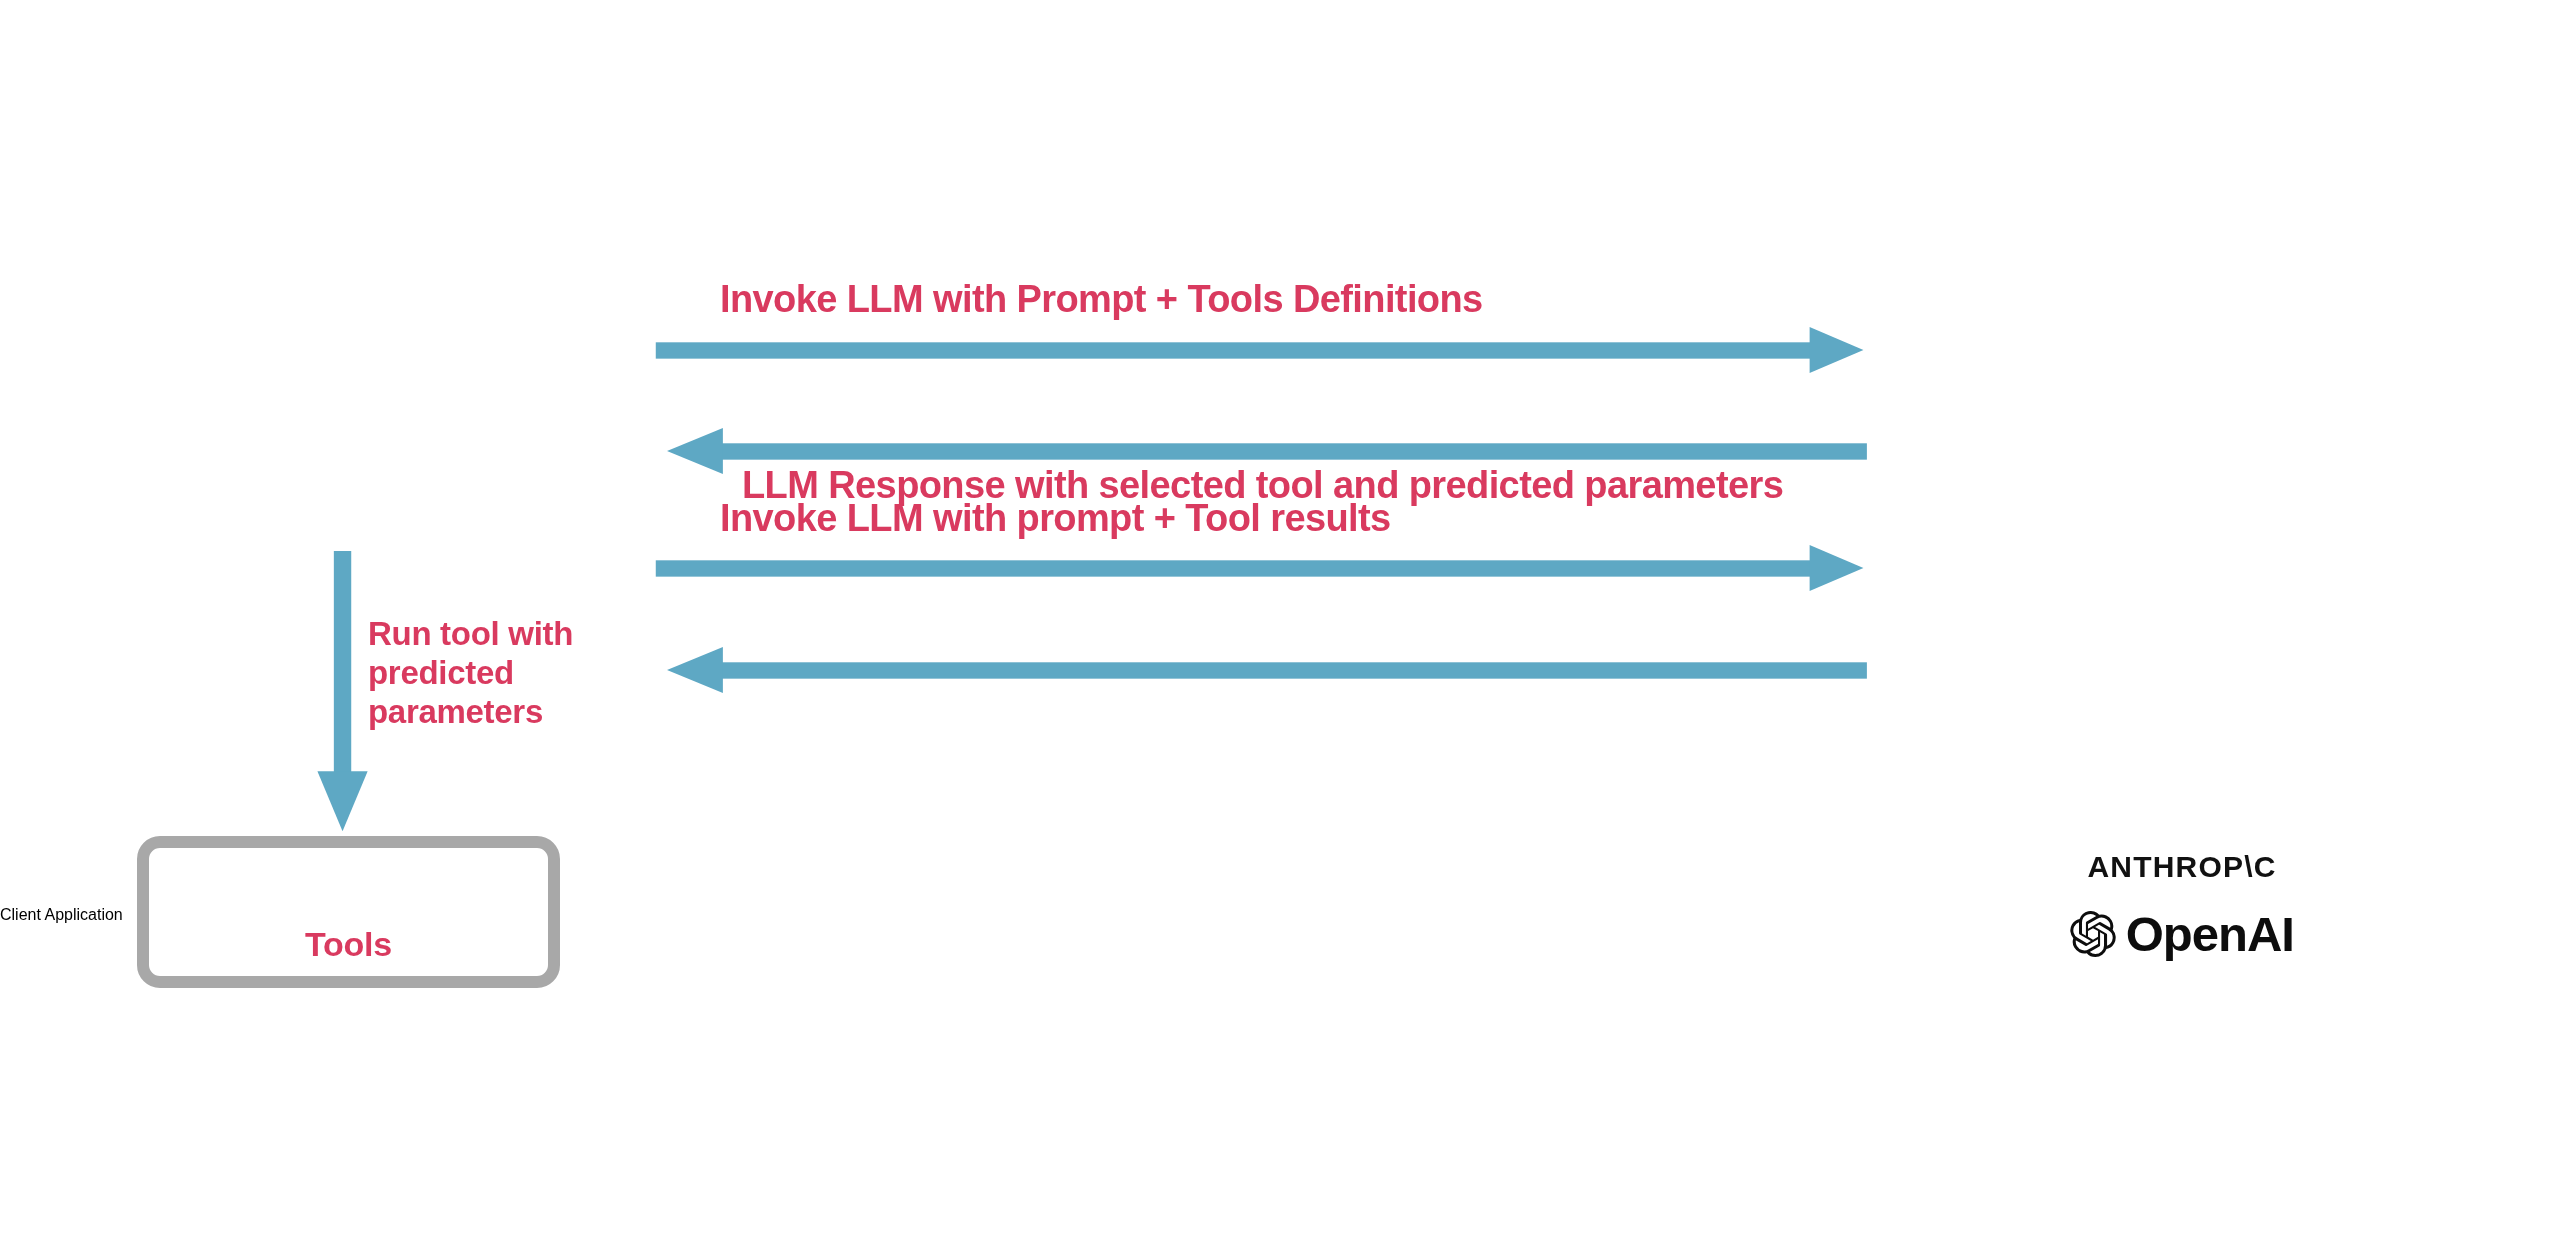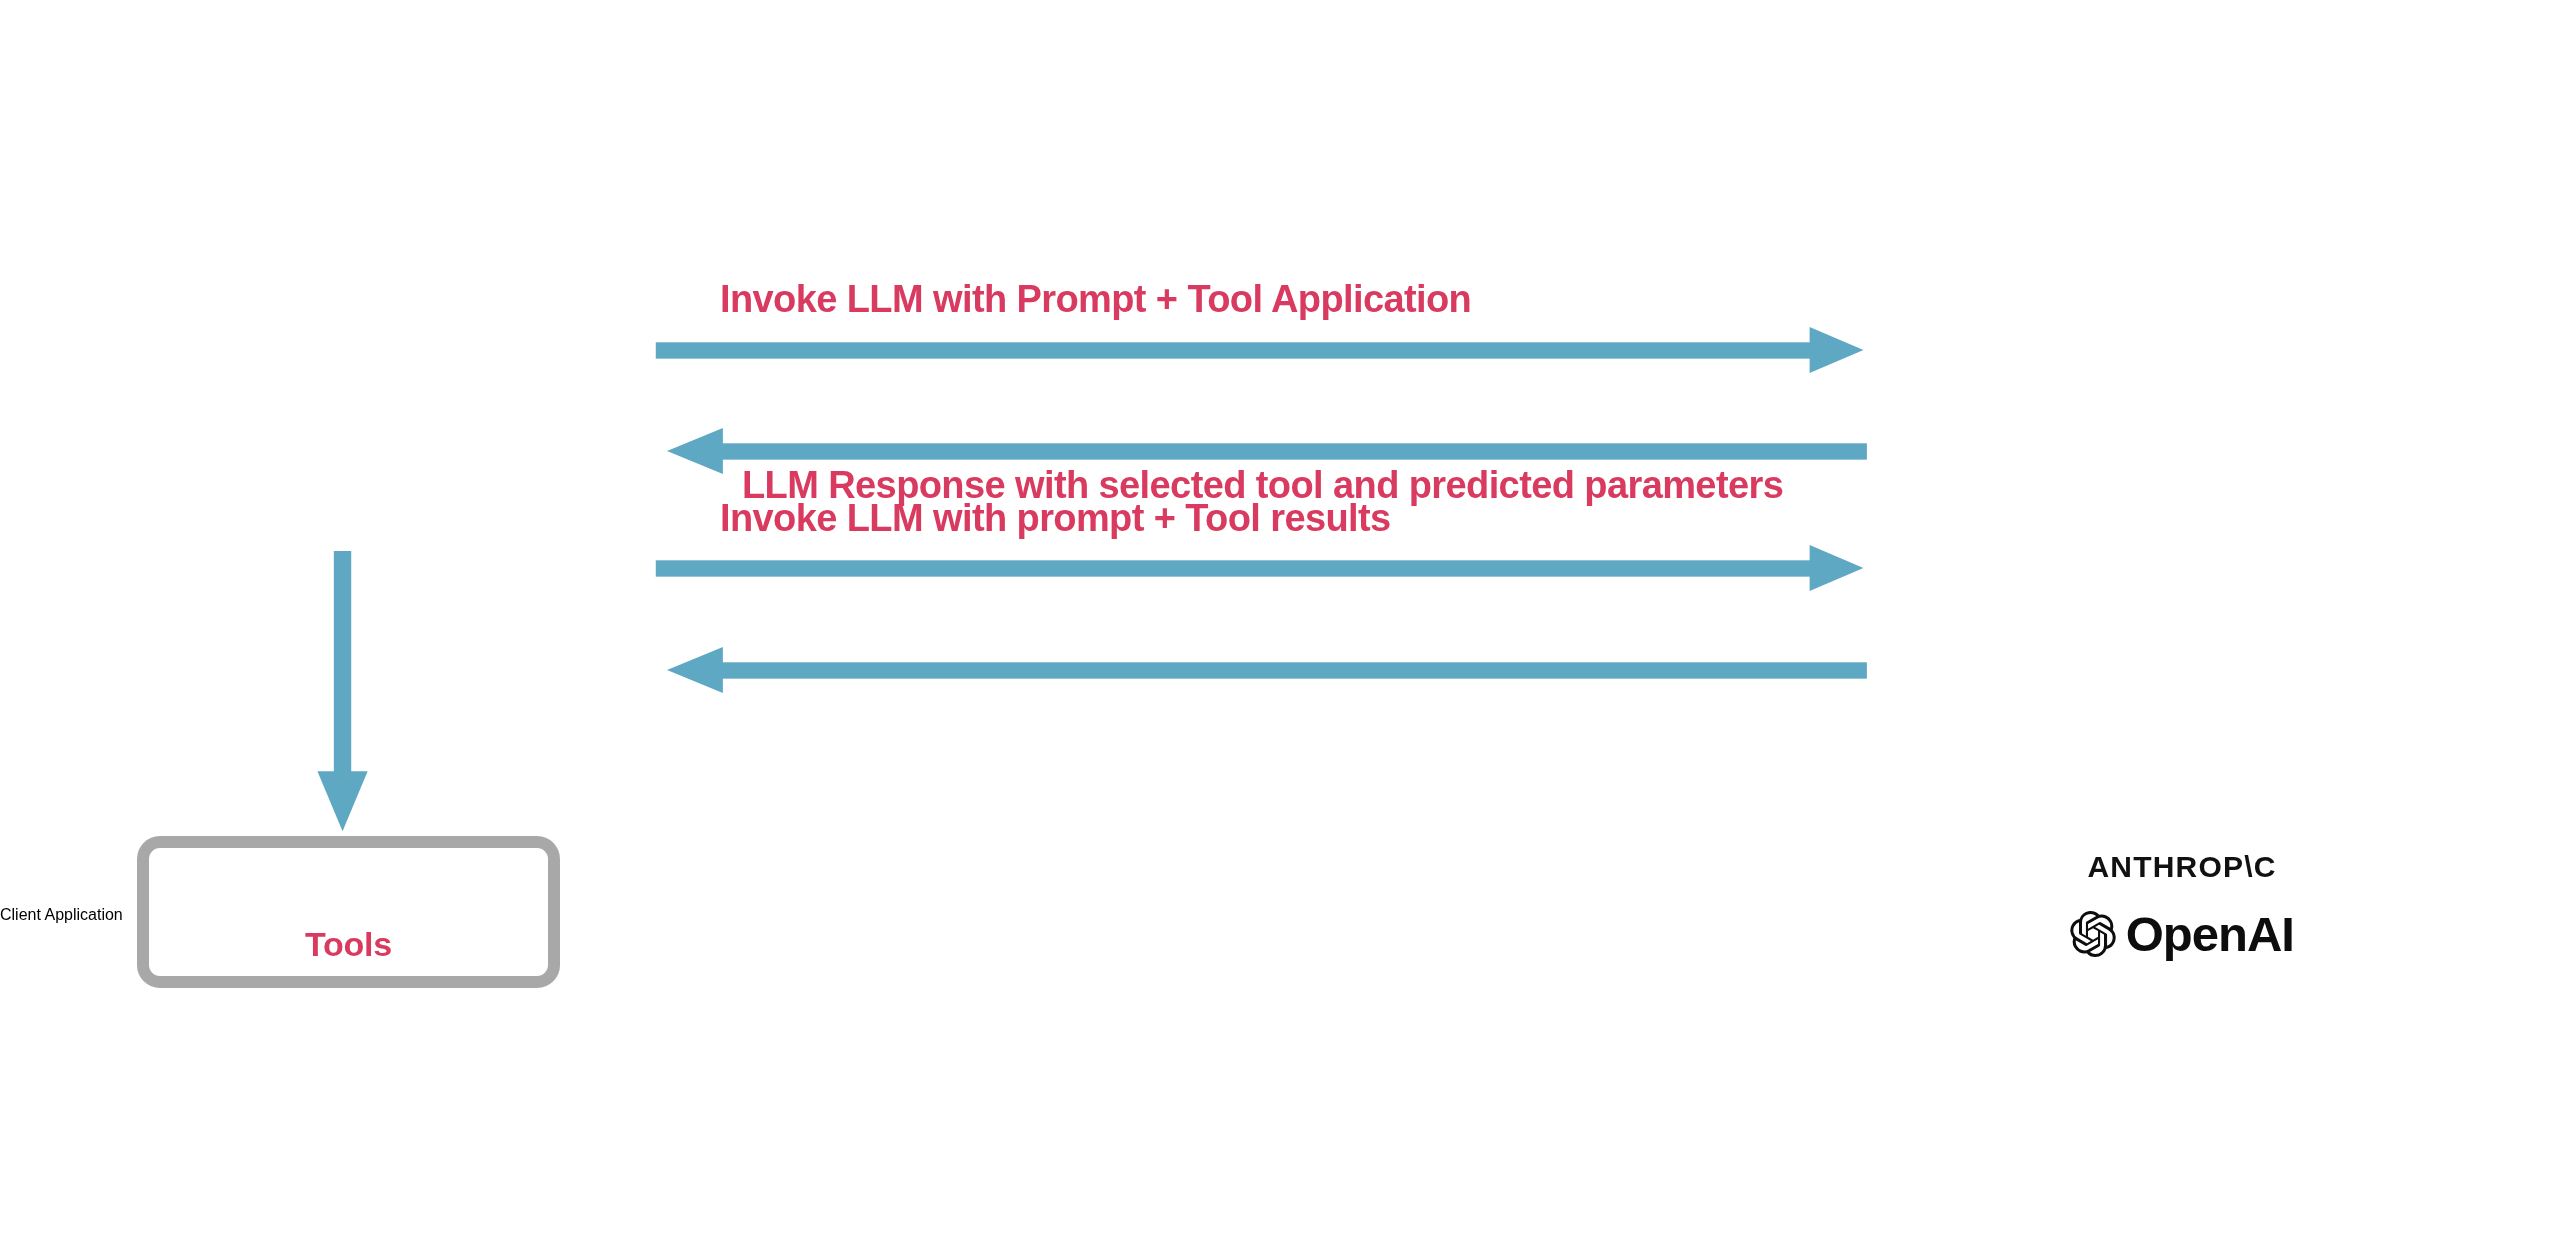--- a/index.html
+++ b/index.html
@@ -48,38 +48,41 @@
 
   <div id="client-box"></div>
   <div id="client-title">Client
 Application</div>
 
   <svg class="arrow-svg" style="left:300px;top:551px;" width="87" height="285" viewBox="0 0 90 295">
     <rect x="35" y="0" width="18" height="232" fill="#5EA8C4"></rect>
     <polygon points="18,228 70,228 44,290" fill="#5EA8C4"></polygon>
   </svg>
 
+  <div class="vert-label" style="left:368px;top:615px;width:271px;">Run tool with
+predicted
+parameters</div>
 
   <div id="tools-box"></div>
   <div id="tools-label">Tools</div>
 
   <div id="provider-box"></div>
 
   <div id="anthropic-wordmark">ANTHROP\C</div>
 
   <div id="openai-wrap">
     <span style="line-height:0;">
       <svg width="46" height="46" viewBox="0 0 24 24" aria-hidden="true">
         <path fill="#0d0d0d" d="M22.282 9.821a5.985 5.985 0 0 0-.516-4.91 6.046 6.046 0 0 0-6.51-2.9A6.065 6.065 0 0 0 4.981 4.18a5.985 5.985 0 0 0-3.998 2.9 6.046 6.046 0 0 0 .743 7.097 5.98 5.98 0 0 0 .51 4.911 6.051 6.051 0 0 0 6.515 2.9A5.985 5.985 0 0 0 13.26 24a6.056 6.056 0 0 0 5.772-4.206 5.99 5.99 0 0 0 3.997-2.9 6.056 6.056 0 0 0-.747-7.073zM13.26 22.43a4.476 4.476 0 0 1-2.876-1.04l.141-.081 4.779-2.758a.795.795 0 0 0 .392-.681v-6.737l2.02 1.168a.071.071 0 0 1 .038.052v5.583a4.504 4.504 0 0 1-4.494 4.494zM3.6 18.304a4.47 4.47 0 0 1-.535-3.014l.142.085 4.783 2.759a.771.771 0 0 0 .78 0l5.843-3.369v2.332a.08.08 0 0 1-.033.062L9.74 19.95a4.5 4.5 0 0 1-6.14-1.646zM2.34 7.896a4.485 4.485 0 0 1 2.366-1.973V11.6a.766.766 0 0 0 .388.676l5.815 3.355-2.02 1.168a.076.076 0 0 1-.071 0l-4.83-2.786A4.504 4.504 0 0 1 2.34 7.872zm16.597 3.855-5.833-3.387L15.119 7.2a.076.076 0 0 1 .071 0l4.83 2.791a4.494 4.494 0 0 1-.676 8.105v-5.678a.79.79 0 0 0-.407-.667zm2.01-3.023-.141-.085-4.774-2.782a.776.776 0 0 0-.785 0L9.409 9.23V6.897a.066.066 0 0 1 .028-.061l4.83-2.787a4.5 4.5 0 0 1 6.68 4.66zM8.305 12.863l-2.02-1.164a.08.08 0 0 1-.038-.057V6.075a4.5 4.5 0 0 1 7.375-3.453l-.142.08L8.7 5.46a.795.795 0 0 0-.393.681zm1.097-2.365 2.602-1.5 2.607 1.5v2.999l-2.597 1.5-2.607-1.5z"></path>
       </svg>
     </span>
     <span id="openai-name">OpenAI</span>
   </div>
 
-  <div class="arrow-label" style="left:720px;top:280px;">Invoke LLM with Prompt + Tool Application</div>
+  <div class="arrow-label" style="left:720px;top:280px;">Invoke LLM with Prompt + Tools Definitions</div>
   <svg class="arrow-svg" style="left:653px;top:325px;" width="1219" height="50" viewBox="0 0 1262 52">
     <rect x="0" y="18" width="1208" height="17" fill="#5EA8C4"></rect>
     <polygon points="1200,2 1200,50 1256,26" fill="#5EA8C4"></polygon>
   </svg>
 
   <svg class="arrow-svg" style="left:663px;top:425px;" width="1206" height="52" viewBox="0 0 1248 54">
     <rect x="52" y="19" width="1196" height="17" fill="#5EA8C4"></rect>
     <polygon points="60,3 60,51 2,27" fill="#5EA8C4"></polygon>
   </svg>
   <div class="arrow-label" style="left:742px;top:466px;">LLM Response with selected tool and predicted parameters</div>

